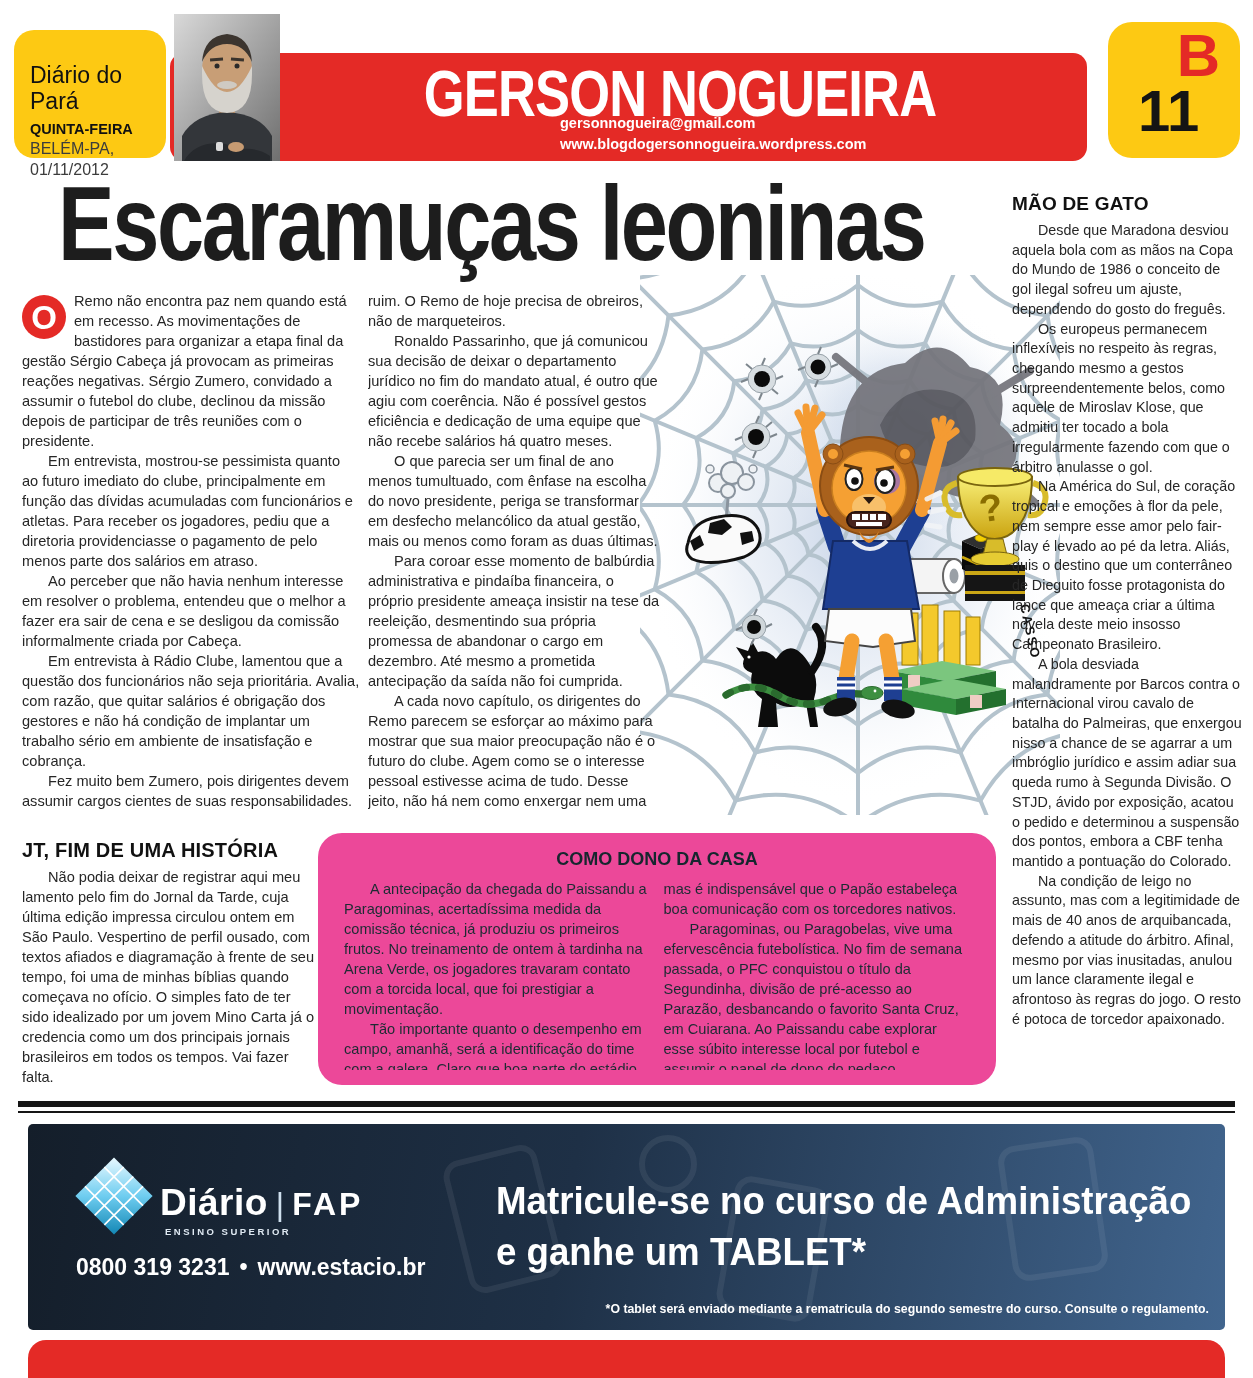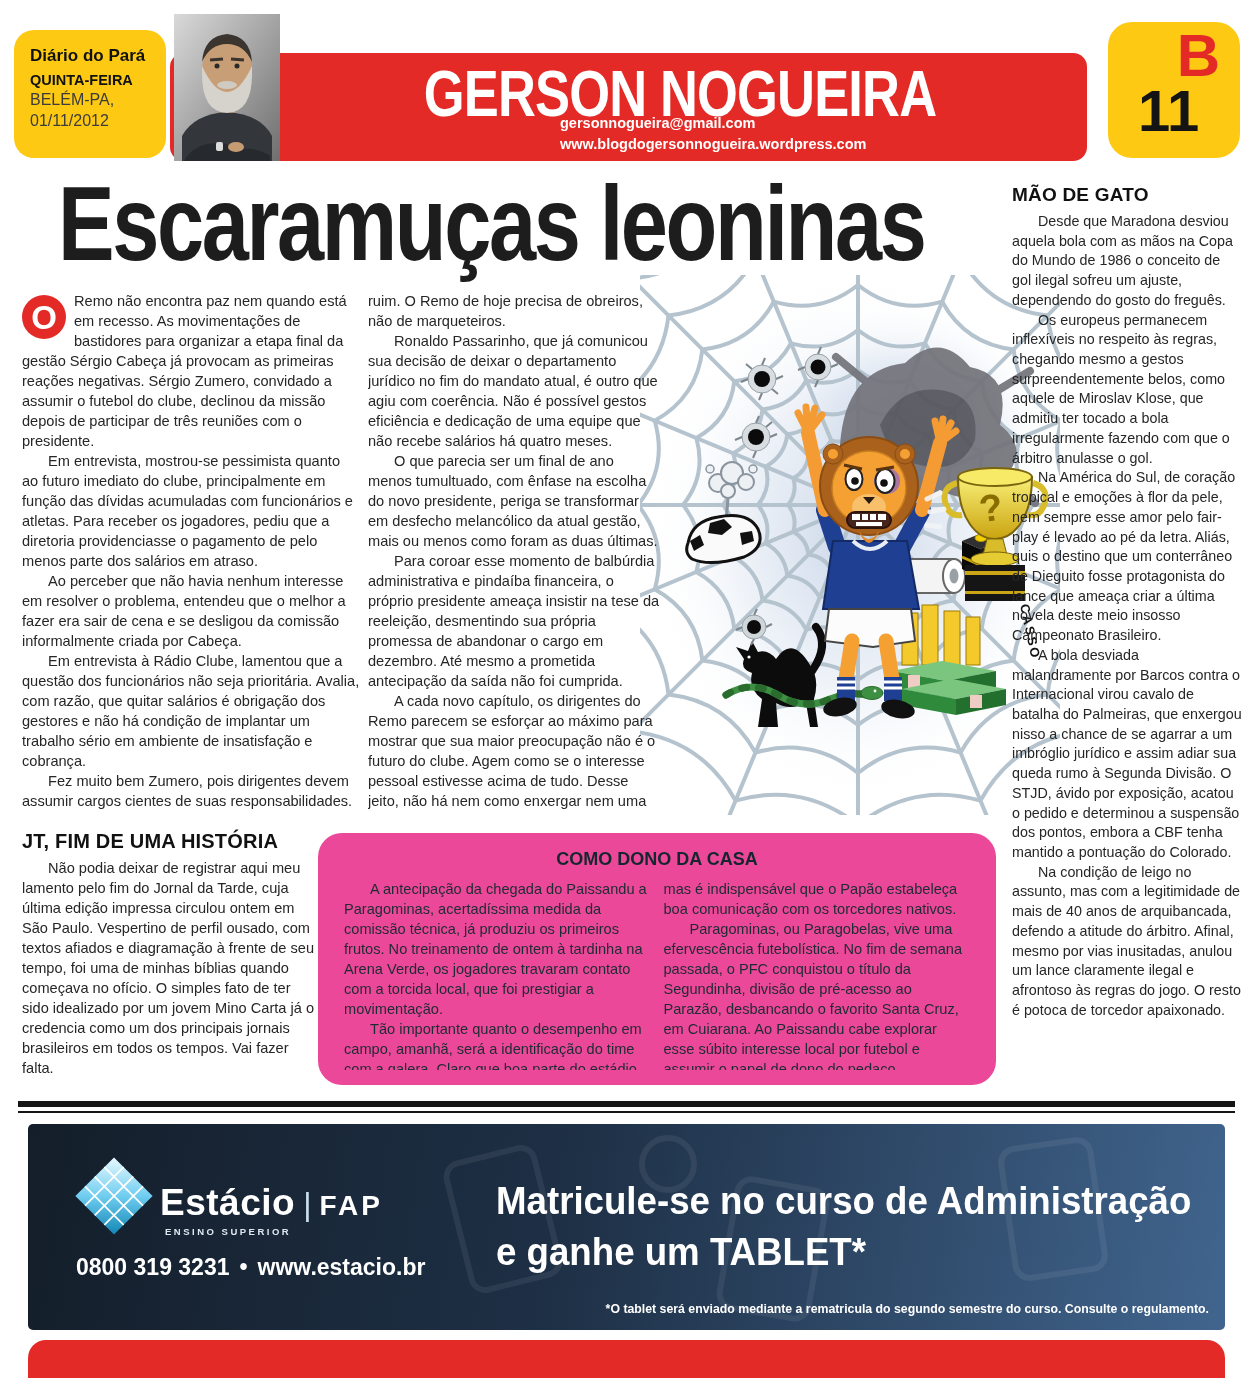--- a/index.html
+++ b/index.html
@@ -3,21 +3,21 @@
 <meta charset="utf-8">
 <style>
   html,body{margin:0;padding:0;background:#fff;}
   body{width:1253px;height:1378px;position:relative;overflow:hidden;
        font-family:"Liberation Sans",sans-serif;color:#262626;}
   .abs{position:absolute;}
 
   
   .date-box{left:14px;top:30px;width:152px;height:128px;background:#fdc913;
             border-radius:20px;padding:16px 0 0 16px;box-sizing:border-box;}
-  .date-box .paper{font-size:17px;font-weight:700;color:#111;line-height:1.15;}
+  .date-box .paper{font-size:23px;font-weight:400;color:#111;line-height:1.15;margin-top:16px;}
   .date-box .day{font-size:14.5px;font-weight:800;color:#111;margin-top:6px;}
   .date-box .city,.date-box .date{font-size:16px;color:#3c3c3c;margin-top:3px;}
   .red-banner{left:170px;top:53px;width:917px;height:108px;background:#e42a26;border-radius:14px;}
   .columnist-name{left:300px;top:62px;width:760px;text-align:center;color:#fff;
      font-size:64px;font-weight:800;letter-spacing:-1px;transform:scaleX(.82);
      transform-origin:center;white-space:nowrap;line-height:1;}
   .banner-links{left:560px;top:113px;width:450px;color:#fff;
      font-size:14.5px;font-weight:700;line-height:1.45;}
   .portrait{left:174px;top:14px;width:106px;height:147px;}
   .page-badge{left:1108px;top:22px;width:132px;height:136px;background:#fdc913;border-radius:24px;}
@@ -31,21 +31,21 @@
   .headline .bold{font-weight:900;}
 
   
   .col{overflow:hidden;}
   .para{margin:0;font-size:14.6px;line-height:1.37;color:#262626;}
   .indent{text-indent:26px;}
   .col1{left:22px;top:292px;width:338px;height:518px;}
   .col2{left:368px;top:292px;width:292px;height:518px;}
   .col3{left:1012px;top:176px;width:230px;height:928px;}
   .col3 .para{font-size:14.3px;line-height:1.38;}
-  .sec-title{margin:8px 0 6px 0;font-size:19px;font-weight:800;color:#111;letter-spacing:.2px;}
+  .sec-title{margin:17px 0 6px 0;font-size:19px;font-weight:800;color:#111;letter-spacing:.2px;}
   .dropcap{float:left;width:44px;height:44px;border-radius:50%;background:#e42a26;color:#fff;
      font-weight:800;font-size:33px;display:flex;align-items:center;justify-content:center;
      margin:3px 8px 2px 0;line-height:1;}
   .jt{left:22px;top:822px;width:296px;height:272px;}
   .jt .sec-title{font-size:20px;}
 
   
   .blue-box{left:318px;top:833px;width:678px;height:252px;background:#ec4899;border-radius:24px;
      box-sizing:border-box;padding:16px 26px 0 26px;}
   .blue-box .box-title{text-align:center;font-size:18px;font-weight:800;color:#16262e;margin:0 0 10px 0;}
@@ -56,21 +56,21 @@
   
   .rule-thick{left:18px;top:1101px;width:1217px;height:6px;background:#151515;}
   .rule-thin{left:18px;top:1111px;width:1217px;height:2px;background:#151515;}
 
   
   .ad{left:28px;top:1124px;width:1197px;height:206px;border-radius:5px;overflow:hidden;
       background:linear-gradient(100deg,#141e2a 0%,#1e3046 45%,#41658e 100%);}
   .ad .brand-line{position:absolute;left:132px;top:58px;color:#fff;white-space:nowrap;}
   .ad .brand{font-size:37px;font-weight:700;letter-spacing:.5px;}
   .ad .brand-bar{font-size:32px;font-weight:300;margin:0 8px;color:#cfe0ee;}
-  .ad .brand-partner{font-size:28px;font-weight:800;letter-spacing:3px;}
+  .ad .brand-partner{font-size:32px;font-weight:800;letter-spacing:3px;}
   .ad .brand-sub{position:absolute;left:137px;top:102px;color:#dfe9f2;font-size:9.5px;letter-spacing:2.5px;font-weight:700;}
   .ad .phone-line{position:absolute;left:48px;top:130px;color:#fff;font-size:23px;font-weight:700;white-space:nowrap;}
   .ad .phone-line .dot{color:#fff;margin:0 10px;}
   .ad .ad-head{position:absolute;left:468px;top:52px;color:#fff;font-weight:700;
      font-size:39px;line-height:1.3;transform:scaleX(.94);transform-origin:left top;white-space:nowrap;}
   .ad .fine{position:absolute;right:16px;top:178px;color:#fff;font-size:12.3px;font-weight:700;}
   .red-bar{left:28px;top:1340px;width:1197px;height:40px;background:#e42a26;border-radius:18px 18px 0 0;}
 
   
   .cartoon{left:640px;top:275px;width:420px;height:540px;}
@@ -397,21 +397,21 @@
           <stop offset=".5" stop-color="#6fcdf0"></stop>
           <stop offset="1" stop-color="#1387b5"></stop>
       </linearGradient>
     </defs>
     <g transform="rotate(45 40 40)">
       <rect x="14" y="14" width="52" height="52" fill="url(#dg)"></rect>
       <path d="M14,27 H66 M14,40 H66 M14,53 H66 M27,14 V66 M40,14 V66 M53,14 V66" stroke="#fff" stroke-width="1.6"></path>
     </g>
   </svg>
   <div class="brand-line">
-    <span class="brand">Estácio</span><span class="brand-bar">|</span><span class="brand-partner">FAP</span>
+    <span class="brand">Diário</span><span class="brand-bar">|</span><span class="brand-partner">FAP</span>
   </div>
   <div class="brand-sub">ENSINO SUPERIOR</div>
   <div class="phone-line">
     <span>0800 319 3231</span><span class="dot">•</span><span>www.estacio.br</span>
   </div>
   <div class="ad-head">
     <div>Matricule-se no curso de Administração</div>
     <div>e ganhe um TABLET*</div>
   </div>
   <div class="fine">*O tablet será enviado mediante a rematricula do segundo semestre do curso. Consulte o regulamento.</div>

